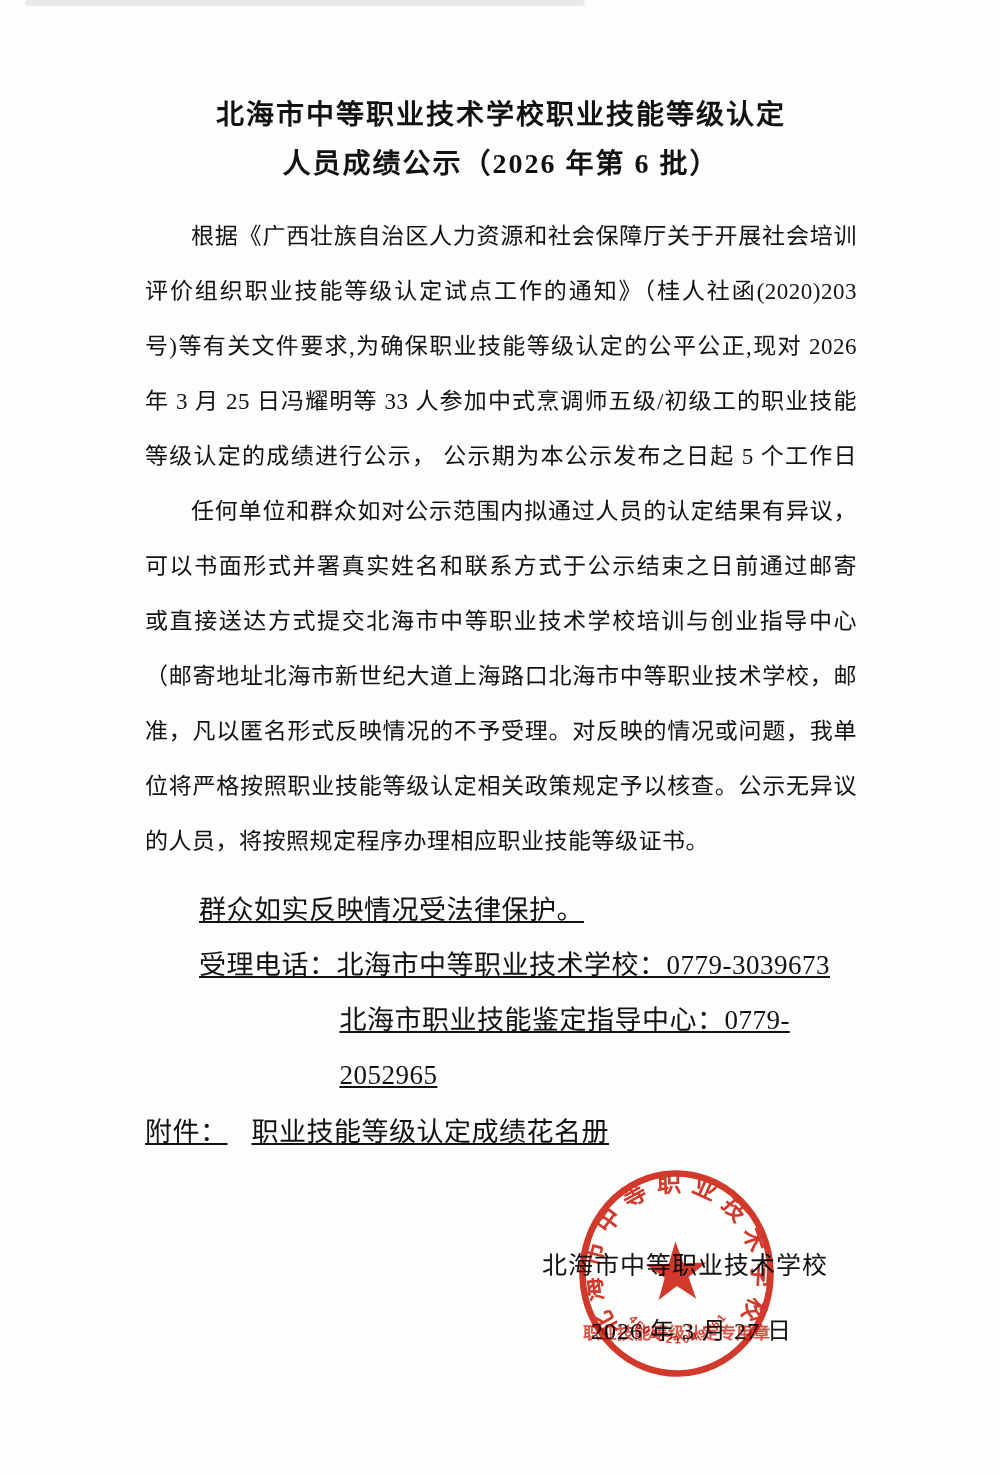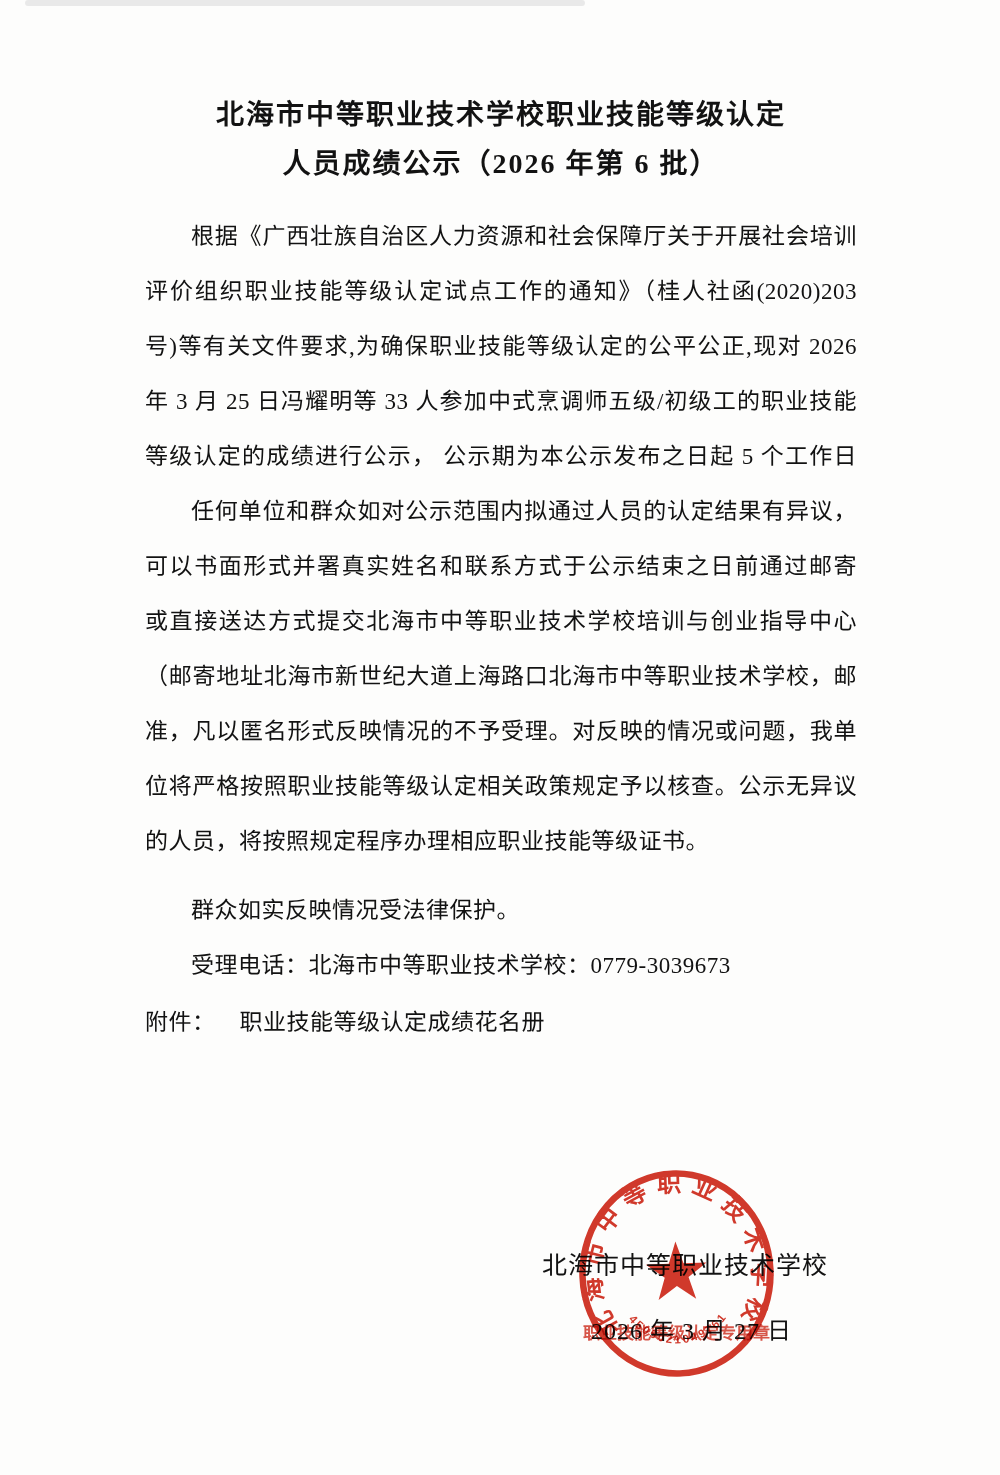--- a/index.html
+++ b/index.html
@@ -48,23 +48,24 @@
     line-height: 55px;
     letter-spacing: 0.5px;
     text-align: justify;
     text-align-last: justify;
     white-space: normal;
   }
   .tline.first { text-indent: 2em; }
   .tline.last  { text-align-last: left; }
 
   .single-line {
-    font-size: 23px;
+    font-size: 27px;
     line-height: 55px;
     letter-spacing: 0.5px;
+    text-decoration: underline;
   }
   .indent-2 { padding-left: 2em; }
   .legal-line   { margin-top: 14px; }
   .contact-2    { padding-left: 7.2em; }
   .attachment-line { margin-top: 2px; }
   .attachment-title { margin-left: 24px; }
 
   .signature {
     position: absolute;
     left: 542px;
@@ -136,20 +137,21 @@
         <div class="tline">（邮寄地址北海市新世纪大道上海路口北海市中等职业技术学校，邮</div>
         <div class="tline">准，凡以匿名形式反映情况的不予受理。对反映的情况或问题，我单</div>
         <div class="tline">位将严格按照职业技能等级认定相关政策规定予以核查。公示无异议</div>
         <div class="tline last">的人员，将按照规定程序办理相应职业技能等级证书。</div>
       </div>
 
     <div class="single-line indent-2 legal-line">群众如实反映情况受法律保护。</div>
 
     <div class="single-line indent-2">受理电话：北海市中等职业技术学校：0779-3039673</div>
 
+    <div class="single-line contact-2">北海市职业技能鉴定指导中心：0779-2052965</div>
 
     <div class="single-line attachment-line">
       <span>附件：</span><span class="attachment-title">职业技能等级认定成绩花名册</span>
     </div>
 
   </div>
 
   <div class="signature">北海市中等职业技术学校</div>
 
   <div class="sign-date">2026 年 3 月 27 日</div>

